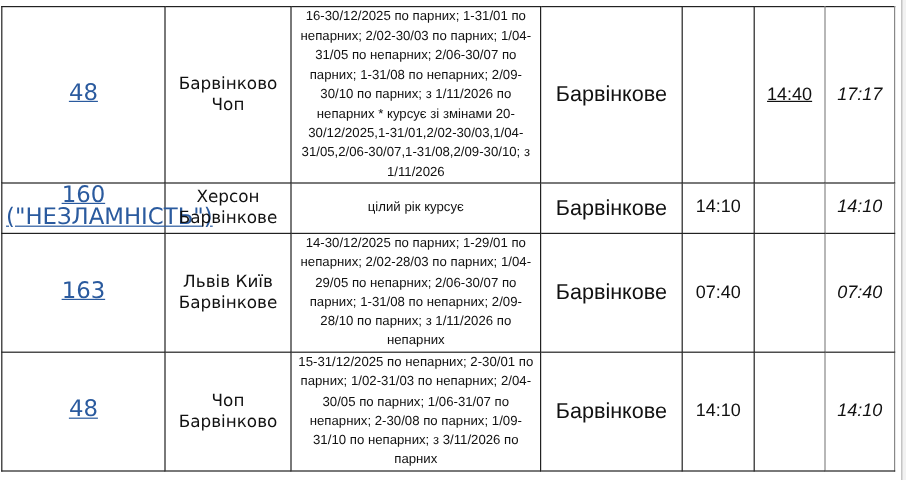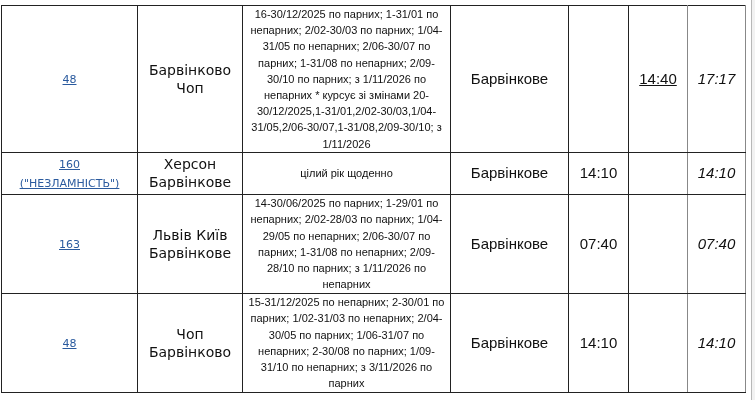--- a/index.html
+++ b/index.html
@@ -45,37 +45,37 @@
     text-align: center;
     vertical-align: middle;
     padding: 0 3px;
     box-sizing: border-box;
   }
   table.schedule td.c-last { border-right-color: #888; font-style: italic; }
   table.schedule td.c-prev { border-right-color: #888; text-decoration: underline; }
   .route-link {
     color: #2a5a9e;
     text-decoration: underline;
-    font-size: 11px;
+    font-size: 19px;
     line-height: 17px;
     font-family: "DejaVu Sans", sans-serif;
   }
   .route-name {
     font-size: 14px;
     line-height: 18px;
     font-family: "DejaVu Sans", sans-serif;
     color: #111;
   }
   .days {
     font-size: 11px;
     line-height: 16.2px;
     color: #111;
   }
   .station {
-    font-size: 15px;
+    font-size: 18px;
     color: #111;
   }
   .time {
     font-size: 15px;
     color: #111;
   }
   tr.r1 { height: 146px; }
   tr.r2 { height: 42px; }
   tr.r3 { height: 99px; }
   tr.r4 { height: 99px; }
@@ -123,21 +123,21 @@
         <td>
           <a class="route-link">
             <span>160</span><br>
             <span>("НЕЗЛАМНІСТЬ")</span>
           </a>
         </td>
         <td>
           <span class="route-name">Херсон Барвінкове</span>
         </td>
         <td>
-          <div class="days">цілий рік щоденно</div>
+          <div class="days">цілий рік курсує</div>
         </td>
         <td>
           <span class="station">Барвінкове</span>
         </td>
         <td>
           <span class="time">14:10</span>
         </td>
         <td class="c-prev">
           <span class="time"></span>
         </td>
@@ -147,21 +147,21 @@
       </tr>
 
       <tr class="r3">
         <td>
           <a class="route-link">163</a>
         </td>
         <td>
           <span class="route-name">Львів Київ Барвінкове</span>
         </td>
         <td>
-          <div class="days">14-30/06/2025 по парних; 1-29/01 по непарних; 2/02-28/03 по парних; 1/04-29/05 по непарних; 2/06-30/07 по парних; 1-31/08 по непарних; 2/09-28/10 по парних; з 1/11/2026 по непарних</div>
+          <div class="days">14-30/12/2025 по парних; 1-29/01 по непарних; 2/02-28/03 по парних; 1/04-29/05 по непарних; 2/06-30/07 по парних; 1-31/08 по непарних; 2/09-28/10 по парних; з 1/11/2026 по непарних</div>
         </td>
         <td>
           <span class="station">Барвінкове</span>
         </td>
         <td>
           <span class="time">07:40</span>
         </td>
         <td class="c-prev">
           <span class="time"></span>
         </td>

